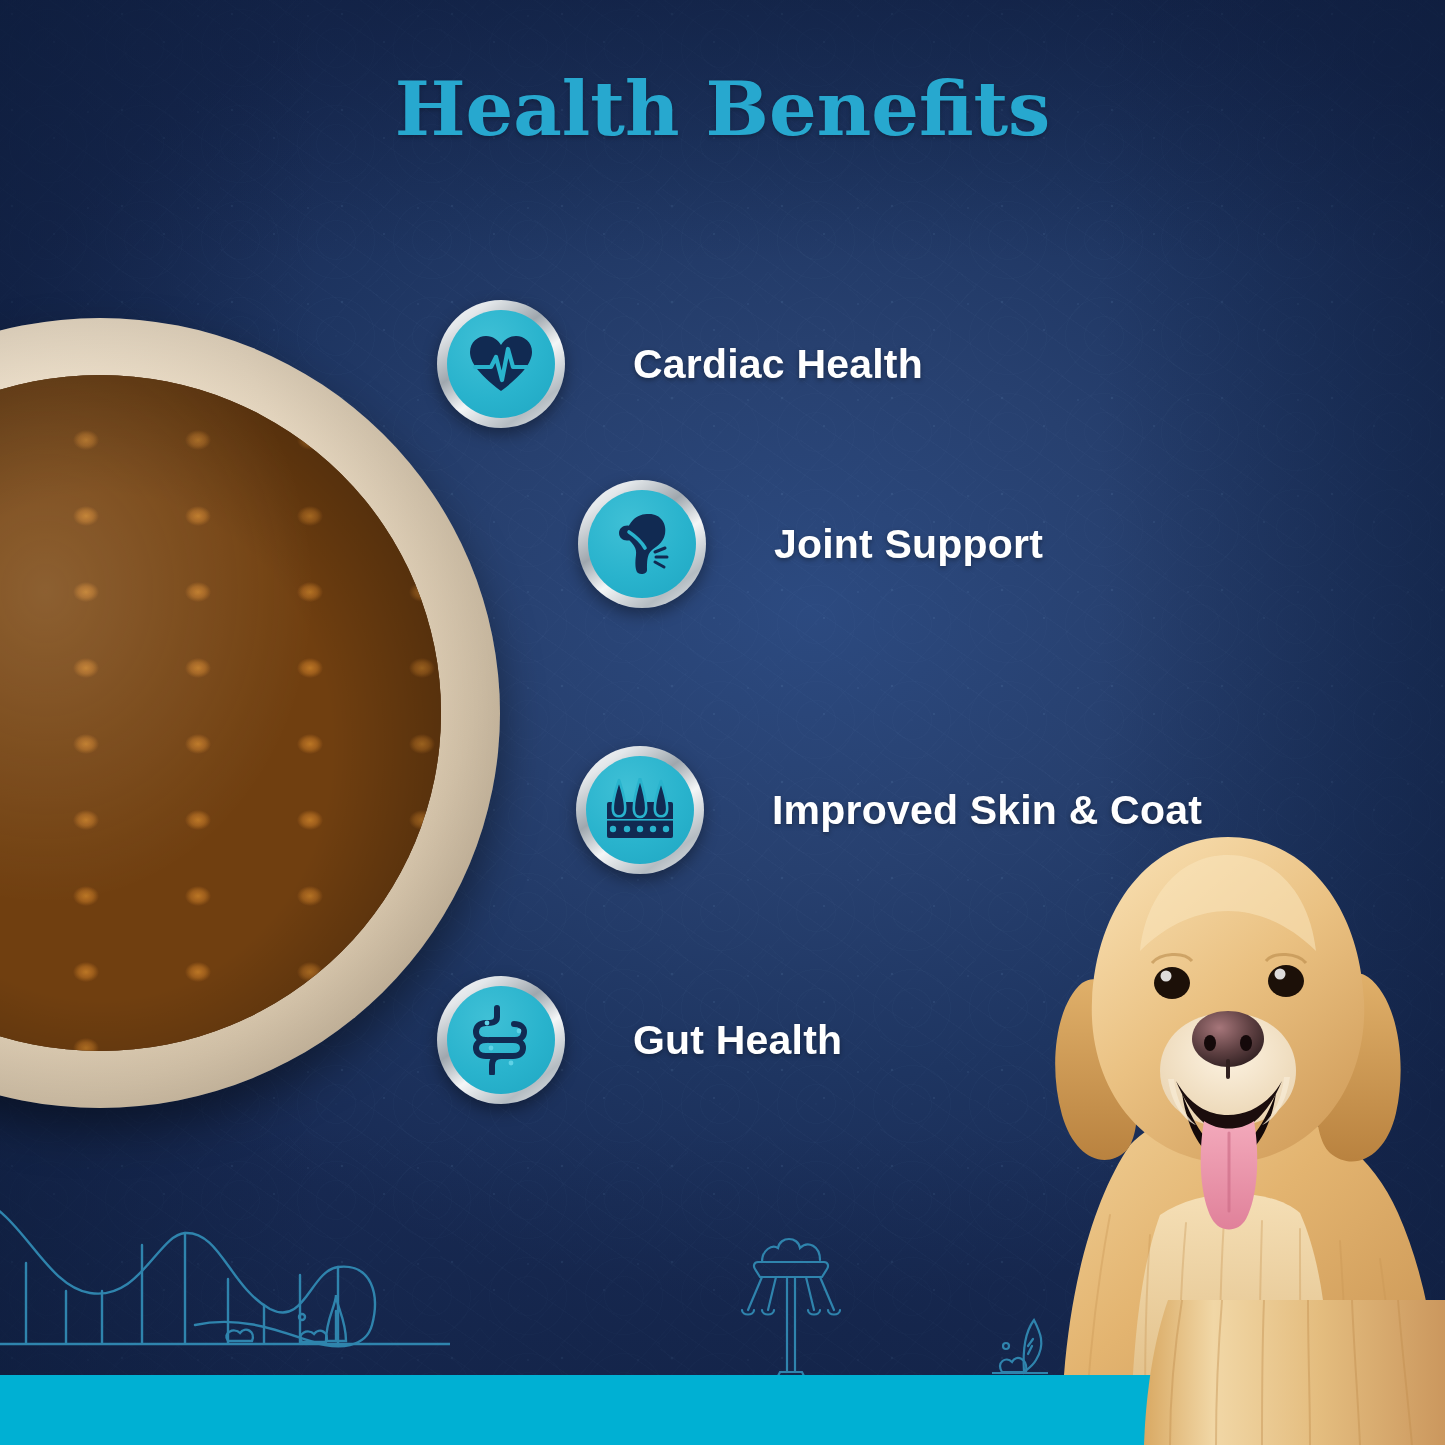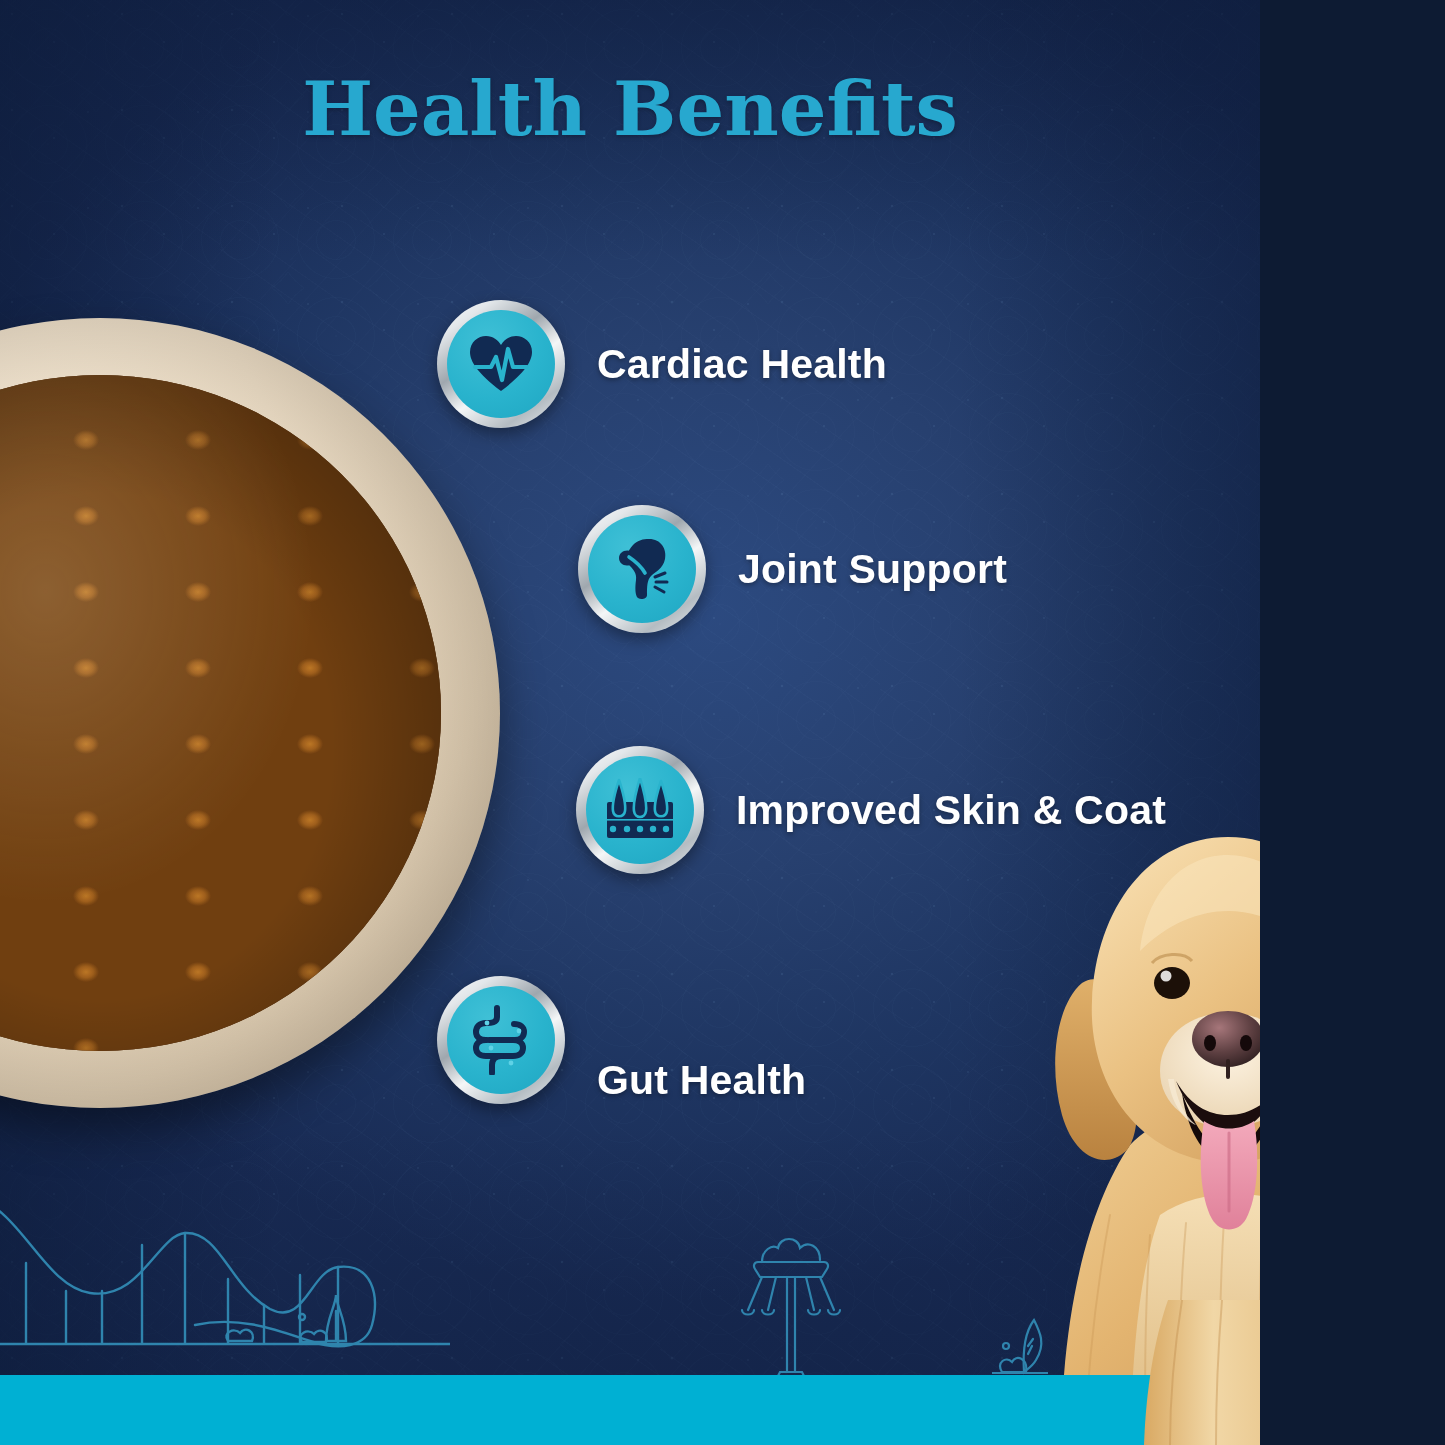--- a/index.html
+++ b/index.html
@@ -2,21 +2,21 @@
 <html><head>
 <meta charset="utf-8">
 <style>
   html, body {
     margin: 0;
     padding: 0;
     background: #0d1b33;
   }
   #canvas {
     position: relative;
-    width: 1260px;
+    width: 1445px;
     height: 1445px;
     overflow: hidden;
     font-family: "Liberation Sans", sans-serif;
     background: #0c4a6e;
   }
 
   
   .bg-base {
     position: absolute;
     inset: 0;
@@ -116,20 +116,21 @@
     background:
       radial-gradient(ellipse at 42% 32%, rgba(255,225,180,.20) 0%, rgba(0,0,0,0) 48%),
       radial-gradient(ellipse at 50% 55%, rgba(0,0,0,0) 48%, rgba(0,0,0,.38) 88%, rgba(0,0,0,.52) 100%);
   }
 
   
   .benefit {
     position: absolute;
     display: flex;
     align-items: center;
+    gap: 36px;
   }
   .badge {
     position: relative;
     width: 128px;
     height: 128px;
     border-radius: 50%;
     flex: 0 0 auto;
     background: linear-gradient(145deg, #ffffff 0%, #e3e7ea 18%, #9fa7ae 40%, #f4f6f7 58%, #b4bcc2 80%, #eef1f3 100%);
     box-shadow: 0 6px 16px rgba(0,0,0,.38);
     display: flex;
@@ -150,23 +151,23 @@
     margin-left: 32px;
     color: #ffffff;
     font-weight: bold;
     font-size: 41px;
     letter-spacing: .2px;
     white-space: nowrap;
     text-shadow: 0 2px 5px rgba(0,0,0,.35);
   }
 
   .b-cardiac { left: 437px; top: 300px; }
-  .b-joint   { left: 578px; top: 505px; text-align: center; }
+  .b-joint   { left: 578px; top: 480px; text-align: center; }
   .b-skin    { left: 576px; top: 746px; }
-  .b-gut     { left: 437px; top: 976px; align-items: flex-end; }
+  .b-gut     { left: 437px; top: 976px; }
 
   
   .deco {
     position: absolute;
     pointer-events: none;
   }
   .deco svg { display: block; }
 
   
   .dog {

